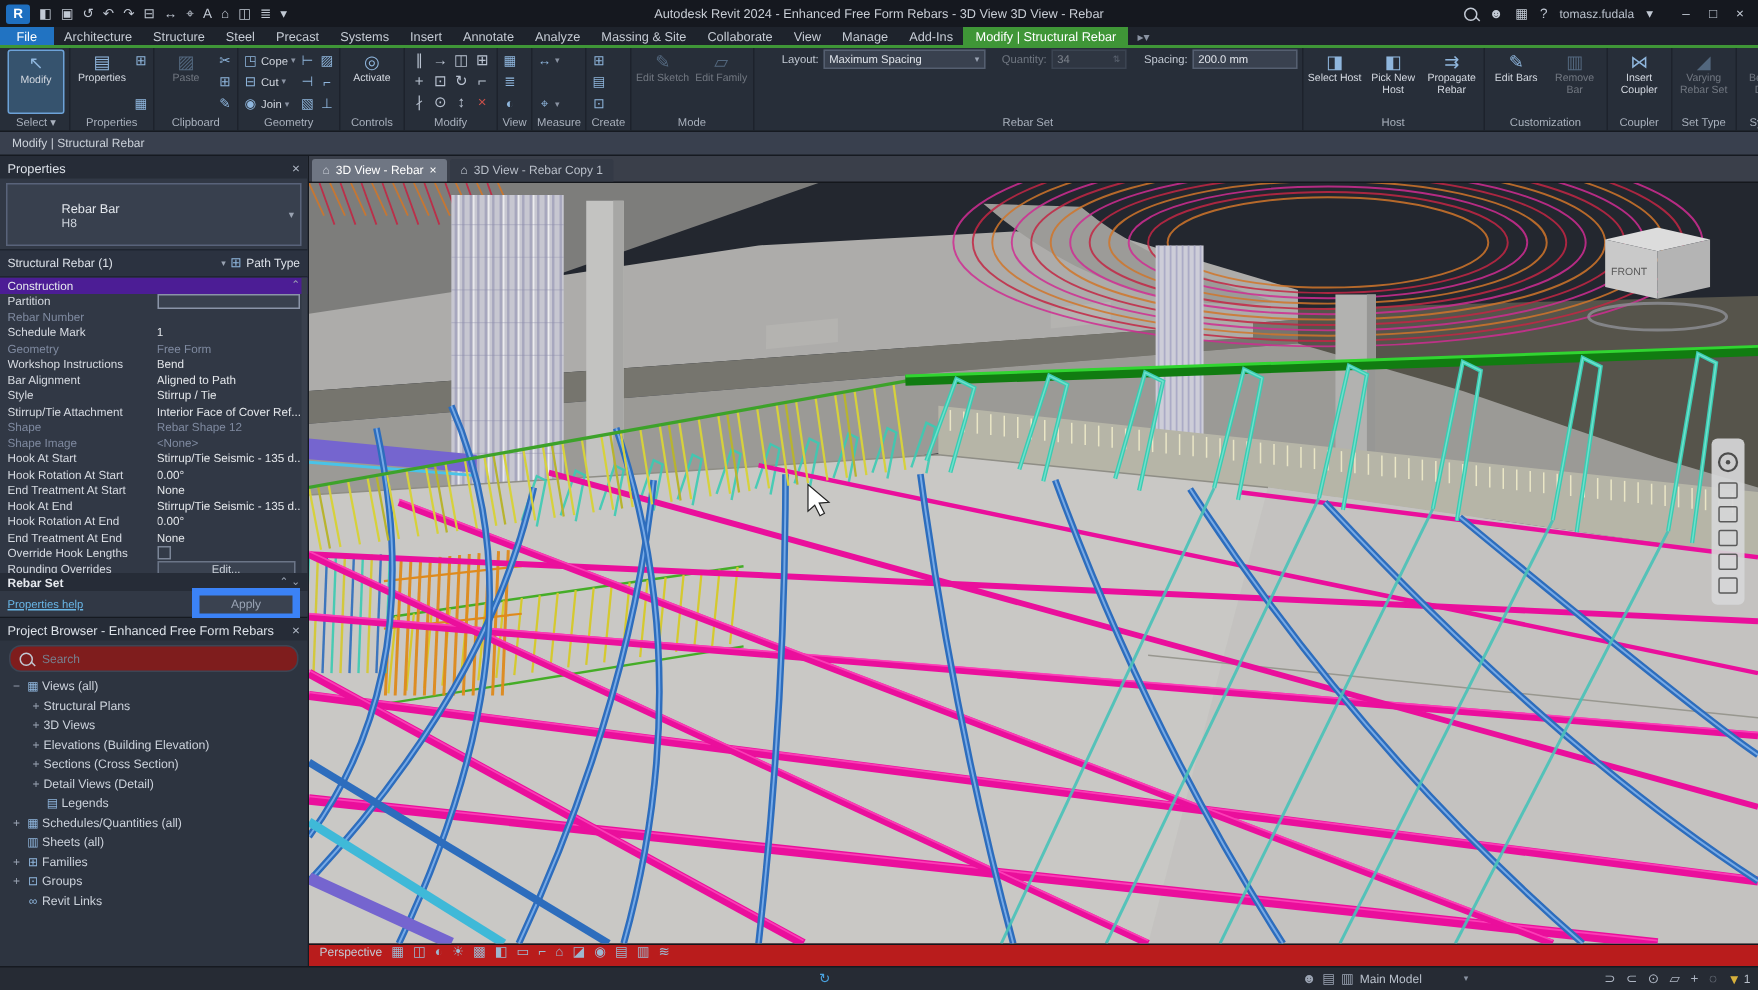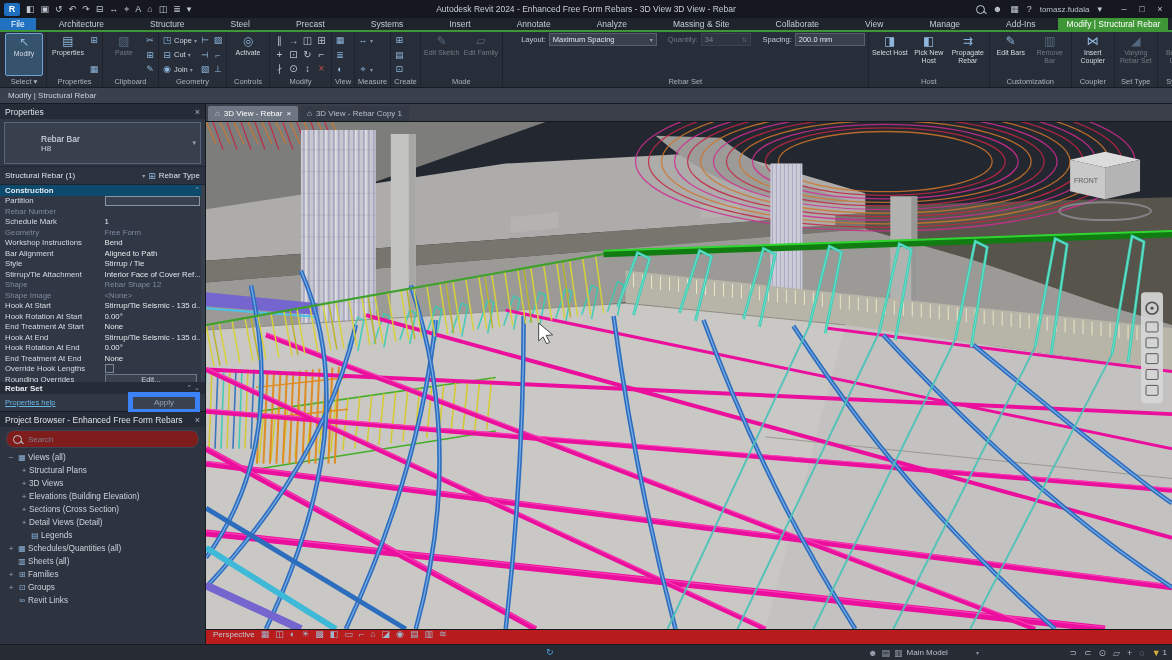--- a/index.html
+++ b/index.html
@@ -18,21 +18,21 @@
   .tb-right{margin-left:auto;display:flex;align-items:center;gap:8px}
   .tb-right .qicon{font-size:9px}
   .tb-user{font-size:8px;color:#b9c0cb}
   .winctl{display:flex;gap:2px;margin-left:6px}
   .winctl span{width:16px;text-align:center;font-size:9px;color:#c2c9d4}
   .mag{width:7px;height:7px;border:1.2px solid #c2c9d4;border-radius:50%;position:relative;display:inline-block}
   .mag::after{content:'';position:absolute;width:4px;height:1.2px;background:#c2c9d4;right:-3px;bottom:-1px;transform:rotate(45deg)}
 
   
   .tabrow{height:12px;background:#1e232c;display:flex;align-items:stretch;border-bottom:2px solid #3f9637;flex:0 0 auto}
-  .tab{font-size:8.5px;color:#c6ccd5;padding:0 23px;display:flex;align-items:center;white-space:nowrap}
+  .tab{font-size:8.5px;color:#c6ccd5;padding:0 7px;display:flex;align-items:center;white-space:nowrap}
   .tab.file{background:#2173c2;color:#fff;padding:0 11px}
   .tab.ctx{background:#3f9637;color:#fff;padding:0 8px}
   .tab-extra{font-size:8px;color:#8a93a2;display:flex;align-items:center;padding:0 6px}
 
   
   .ribbon{height:55px;background:#272e39;display:flex;align-items:stretch;padding:0 2px;overflow:hidden;
           border-bottom:1px solid #161a21;flex:0 0 auto}
   .panel{display:flex;flex-direction:column;border-right:1px solid #1d222c;padding:1px 3px 0;flex:0 0 auto}
   .pbody{flex:1;display:flex;gap:3px;align-items:stretch}
   .plabel{height:11px;font-size:7.5px;color:#a9b1bd;text-align:center;line-height:11px;white-space:nowrap}
@@ -76,21 +76,21 @@
   .selname{flex:1;font-size:8px;color:#dde2e9;white-space:nowrap;overflow:hidden}
   .selrow .caret{font-size:6px;color:#9aa3b2}
   .etico{font-size:9px;color:#8fb6dd}
   .etlbl{font-size:8px;color:#dde2e9;white-space:nowrap}
   .prows{flex:1;overflow:hidden;position:relative}
   .prows::after{content:'';position:absolute;right:0;top:0;width:4px;height:100%;background:#39404d}
   .prow{height:10.5px;display:flex;align-items:center;font-size:7.8px;padding:0 5px;gap:2px}
   .prow .plbl{width:50%;white-space:nowrap;overflow:hidden;color:#d7dbe2;flex:0 0 50%}
   .prow .pval{flex:1;white-space:nowrap;overflow:hidden;color:#e3e6ea}
   .prow.dis .plbl,.prow.dis .pval{color:#7f8aa0}
-  .prow.section{background:#0c4a6e;font-weight:bold;color:#e6e9ee}
+  .prow.section{background:#4c1d95;font-weight:normal;color:#e6e9ee}
   .prow.section .plbl{width:auto;flex:1;color:#e6e9ee}
   .prow.section .chev{font-size:7px;color:#9aa3b2}
   .pinput{width:96px;height:8px;background:#39414f;border:1px solid #8a94a8}
   .pcheck{width:7px;height:7px;border:1px solid #7b8597;background:#323a47}
   .pbtn{flex:1;height:9px;line-height:9px;background:#3a4250;border:1px solid #6b7587;
         font-size:7.5px;text-align:center;color:#ccd2da;margin-right:3px}
   .psec{height:12px;background:#262c37;display:flex;align-items:center;padding:0 5px;
         font-size:8px;font-weight:bold;color:#e6e9ee}
   .psec .chev{margin-left:auto;font-size:7px;color:#9aa3b2;font-weight:normal}
   .pfoot{height:17px;display:flex;align-items:center;padding:0 5px;background:#313845}
@@ -498,21 +498,21 @@
         </div>
         <div class="typebox">
           <span class="t1">Rebar Bar</span>
           <span class="t2">H8</span>
           <span class="caret">▾</span>
         </div>
         <div class="selrow">
           <span class="selname">Structural Rebar (1)</span>
           <span class="caret">▾</span>
           <span class="etico">⊞</span>
-          <span class="etlbl">Rebar Type</span>
+          <span class="etlbl">Path Type</span>
         </div>
         <div class="prows" id="prows">
             <div class="prow section">
               <span class="plbl">Construction</span>
               <span class="chev">⌃</span>
             </div>
             <div class="prow">
               <span class="plbl">Partition</span>
               <div class="pinput"></div>
             </div>

